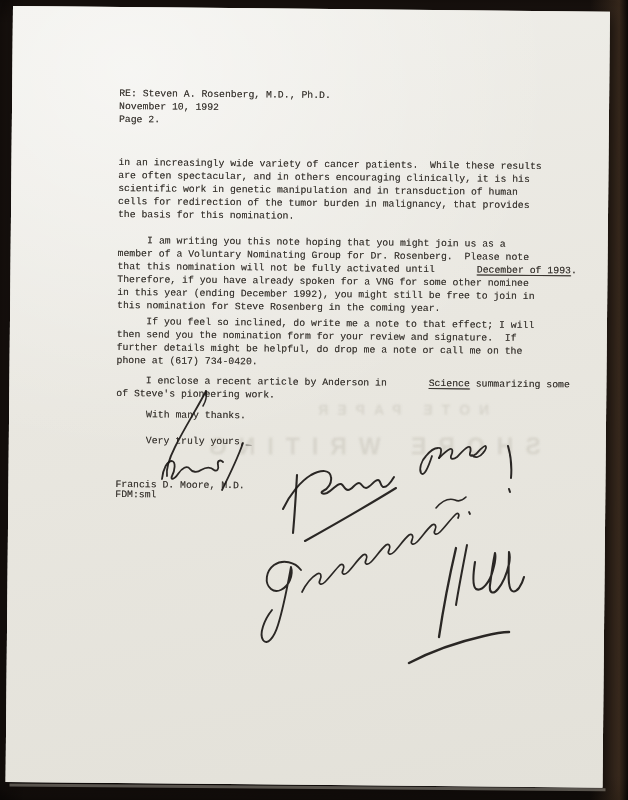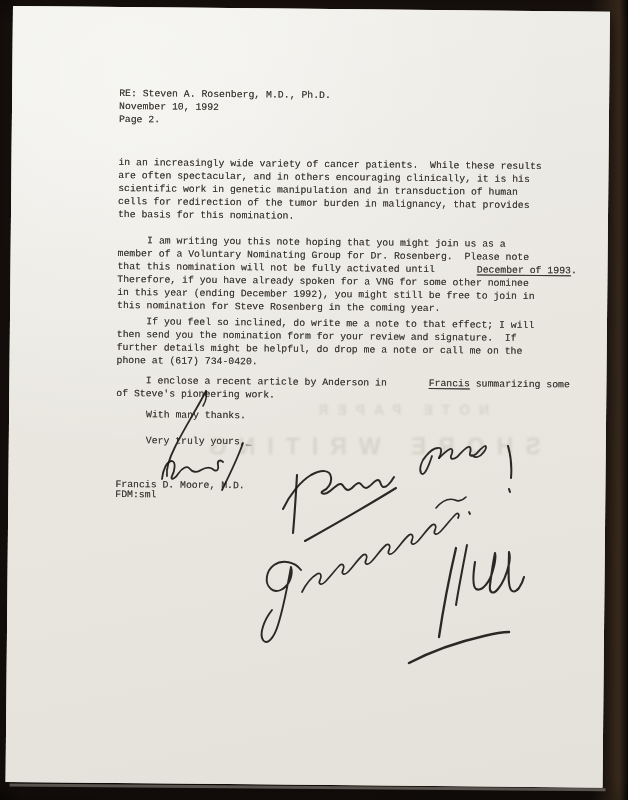--- a/index.html
+++ b/index.html
@@ -65,21 +65,21 @@
 that this nomination will not be fully activated until <u>December of 1993</u>.
 Therefore, if you have already spoken for a VNG for some other nominee
 in this year (ending December 1992), you might still be free to join in
 this nomination for Steve Rosenberg in the coming year.</div>
 
     <div class="typed" style="top:308px">     If you feel so inclined, do write me a note to that effect; I will
 then send you the nomination form for your review and signature.  If
 further details might be helpful, do drop me a note or call me on the
 phone at (617) 734-0420.</div>
 
-    <div class="typed" style="top:367px">     I enclose a recent article by Anderson in <u>Francis</u> summarizing some
+    <div class="typed" style="top:367px">     I enclose a recent article by Anderson in <u>Science</u> summarizing some
 of Steve's pioneering work.</div>
 
     <div class="typed" style="top:401px;left:137px">With many thanks.</div>
 
     <div class="typed" style="top:427px;left:137px">Very truly yours,_</div>
 
     <div class="typed" style="top:471px">Francis D. Moore, M.D.</div>
 
     <div class="typed" style="top:481px">FDM:sml</div>
 

